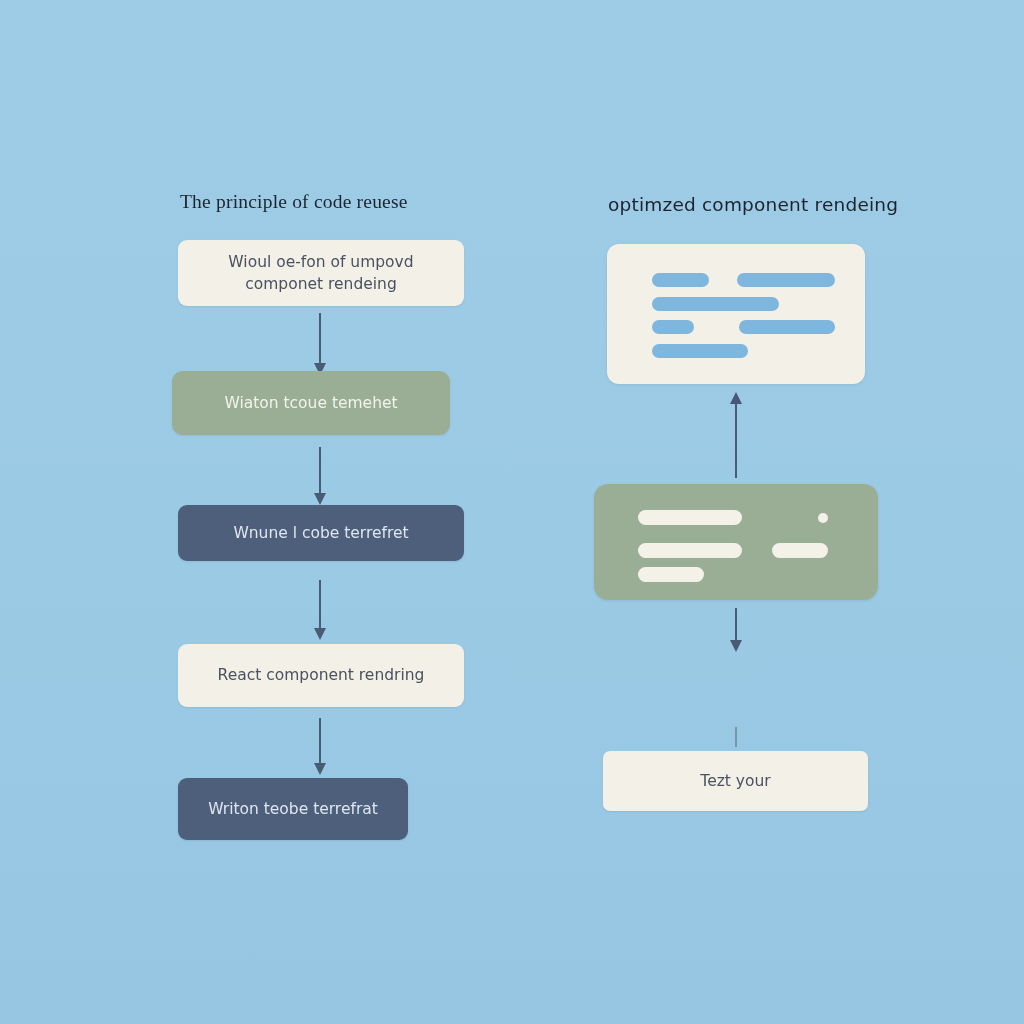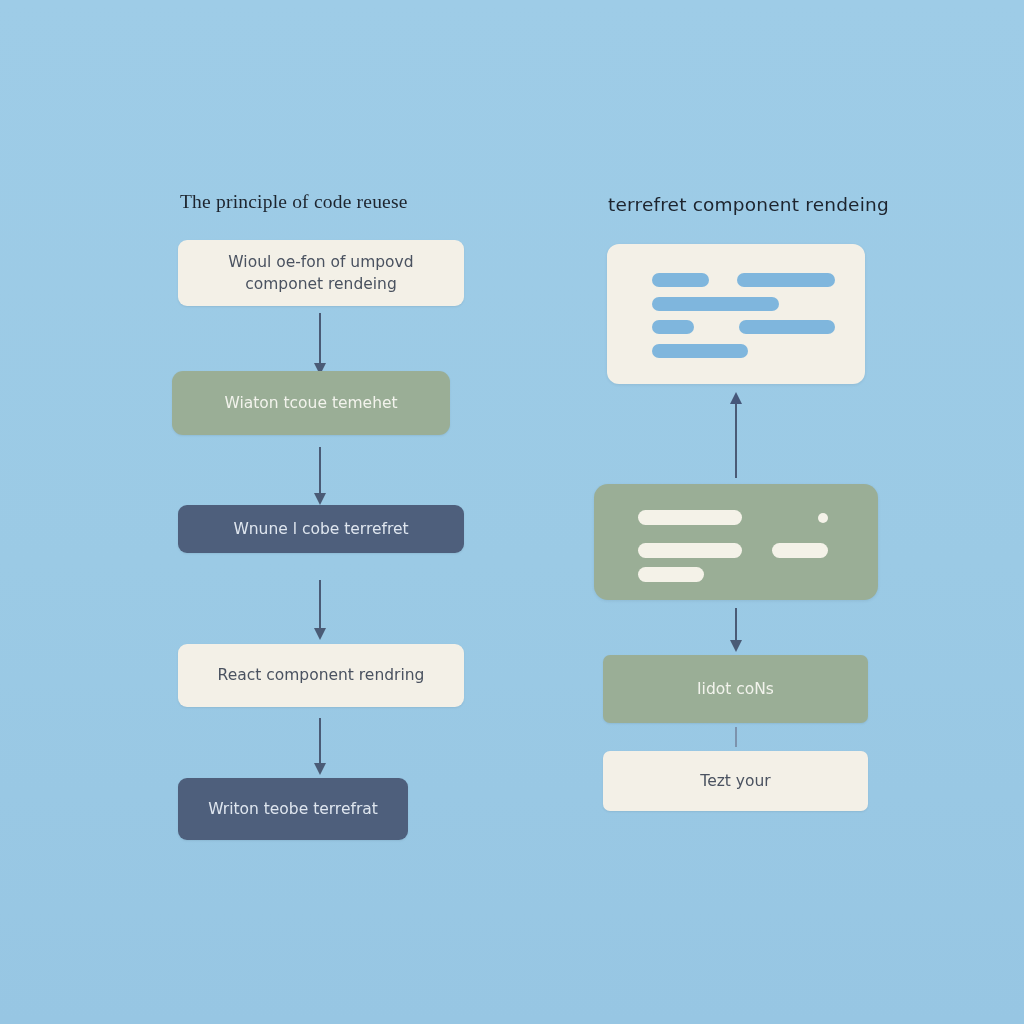--- a/index.html
+++ b/index.html
@@ -47,21 +47,21 @@
     padding: 6px 14px;
     box-shadow: 0 1px 2px rgba(40,60,80,0.10);
   }
   .node.cream { background: #f3f0e7; color: #4a5260; }
   .node.green { background: #9aae96; color: #f2f3ec; }
   .node.navy  { background: #4e5f7c; color: #dfe6ef; }
 
   
   #n1 { left:178px; top:240px; width:286px; height:66px; }
   #n2 { left:172px; top:371px; width:278px; height:64px;border-radius:11px; }
-  #n3 { left:178px; top:505px; width:286px; height:48px; }
+  #n3 { left:178px; top:505px; width:286px; height:56px; }
   #n4 { left:178px; top:644px; width:286px; height:63px; }
   #n5 { left:178px; top:778px; width:230px; height:62px; }
 
   
   #r3 { left:603px; top:655px; width:265px; height:68px; border-radius: 7px;}
   #r4 { left:603px; top:751px; width:265px; height:60px; border-radius: 7px;}
 
   
   .card {
     position: absolute;
@@ -154,21 +154,21 @@
 
   <div class="arrow down" id="a4">
     <div class="shaft"></div>
     <div class="head"></div>
   </div>
 
   <div class="node navy" id="n5">
     <span>Writon teobe terrefrat</span>
   </div>
 
-  <div class="col-title" id="title-right">terrefret component rendeing</div>
+  <div class="col-title" id="title-right">optimzed component rendeing</div>
 
   <div class="card" id="card-blue" style="background: rgb(243, 240, 231);">
       <div class="bar blue" style="left: 45px; top: 29px; width: 57px; height: 14px;"></div>
       <div class="bar blue" style="left: 130px; top: 29px; width: 98px; height: 14px;"></div>
       <div class="bar blue" style="left: 45px; top: 53px; width: 127px; height: 14px;"></div>
       <div class="bar blue" style="left: 45px; top: 76px; width: 42px; height: 14px;"></div>
       <div class="bar blue" style="left: 132px; top: 76px; width: 96px; height: 14px;"></div>
       <div class="bar blue" style="left: 45px; top: 100px; width: 96px; height: 14px;"></div>
     </div>
 
@@ -183,23 +183,20 @@
       <div class="bar cream" style="left: 44px; top: 83px; width: 66px; height: 15px;"></div>
       <div class="bar cream" style="left: 178px; top: 59px; width: 56px; height: 15px;"></div>
       <div class="dot" style="left: 224px; top: 29px; width: 10px; height: 10px;"></div>
     </div>
 
   <div class="arrow down" id="a5">
     <div class="shaft"></div>
     <div class="head"></div>
   </div>
 
-  <div class="node green" id="r3">
-    <span>Iidot coNs</span>
-  </div>
 
   <div class="connector" id="c1"></div>
 
   <div class="node cream" id="r4">
     <span>Tezt your</span>
   </div>
 
 </div>
 
 </body></html>

